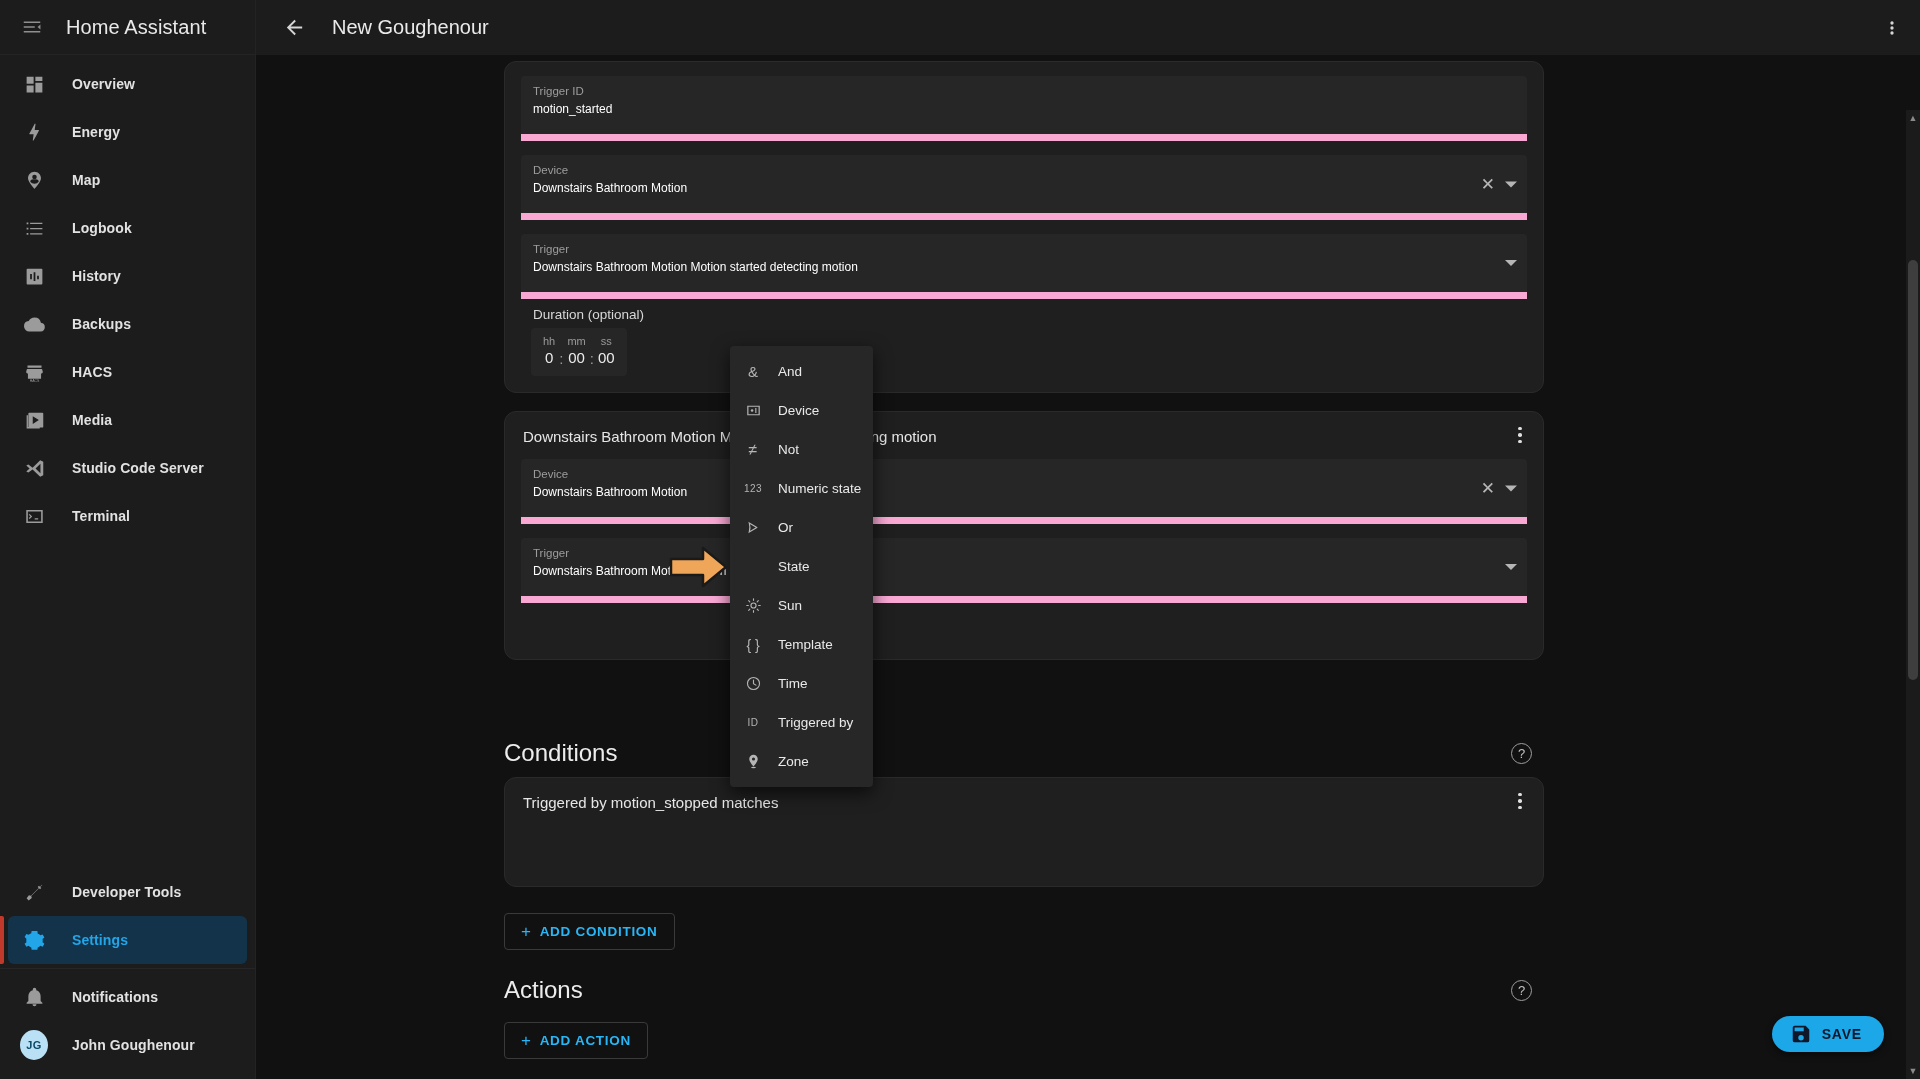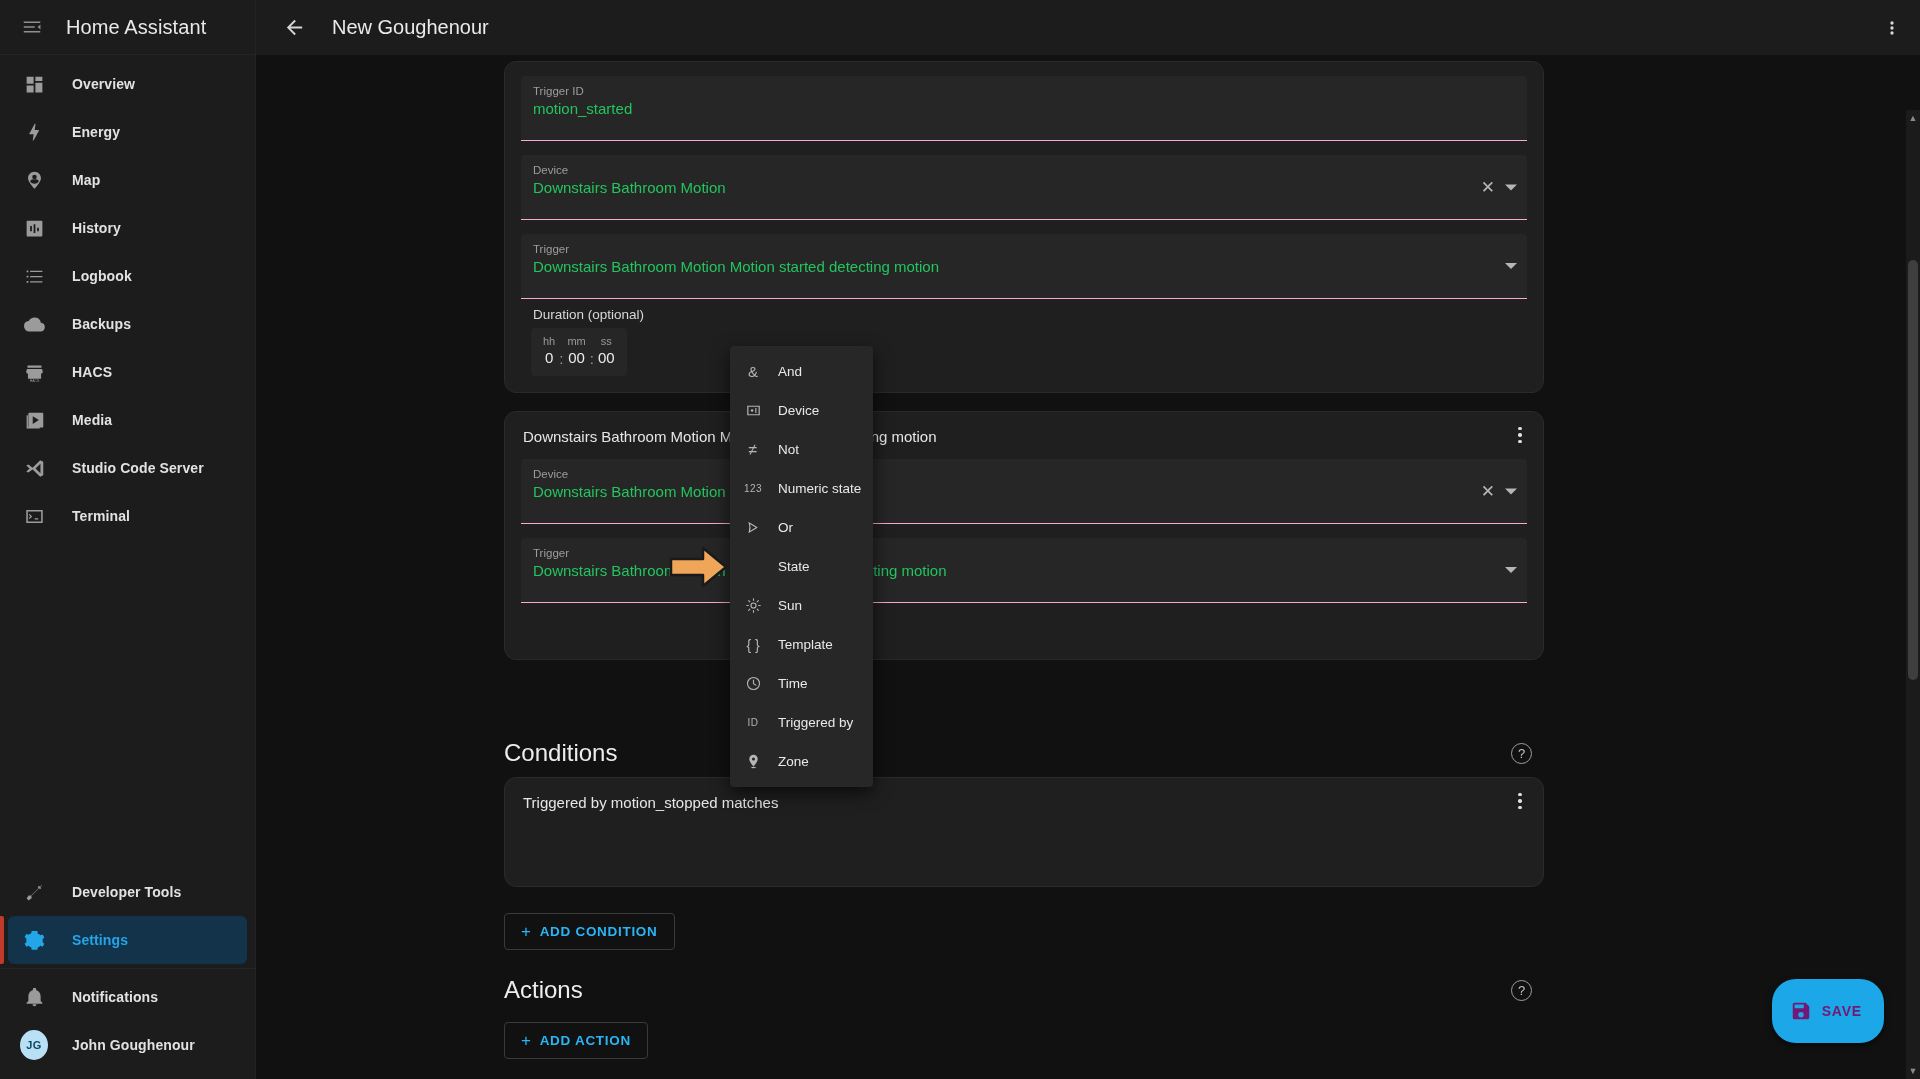--- a/index.html
+++ b/index.html
@@ -108,30 +108,30 @@
     border: 1px solid #2a2a2a;
     border-radius: 12px;
     position: relative;
     margin-bottom: 14px;
   }
   .card-inner { padding: 14px 16px 16px 16px; }
 
   .field {
     background: #262626;
     border-radius: 4px 4px 0 0;
-    border-bottom: 1px solid #f9a8d4;
-    padding: 8px 12px 20px 12px;
+    border-bottom: 7px solid #f9a8d4;
+    padding: 8px 12px 14px 12px;
     position: relative;
     margin-bottom: 14px;
   }
   .field .flabel {
     font-size: 11.5px; color: #9d9d9d; line-height: 14px;
   }
   .field .fvalue {
-    font-size: 15px; color: #22c55e; line-height: 22px;
+    font-size: 12px; color: #ffffff; line-height: 22px;
     white-space: nowrap; overflow: hidden;
   }
   .field-icons {
     position: absolute; right: 10px; top: 50%; transform: translateY(-50%);
     display: flex; align-items: center; gap: 10px;
     color: #b6b6b6;
   }
   .field-icons .x { cursor: pointer; font-size: 17px; line-height: 1; }
   .caret {
     width: 0; height: 0;
@@ -182,23 +182,23 @@
     display: inline-flex; align-items: center; gap: 8px;
     border: 1px solid #3a3a3a; border-radius: 4px;
     padding: 9px 16px; cursor: pointer; background: transparent;
     color: #29b6f6; font-size: 13.5px; font-weight: 600; letter-spacing: .7px;
     margin-bottom: 14px;
   }
   .outlined-btn .plus { font-size: 17px; font-weight: 400; line-height: 1; }
 
   
   .fab {
-    position: absolute; right: 36px; bottom: 36px;
-    height: 64px; border-radius: 24px;
-    background: #1ca7e8; color: #701a75;
+    position: absolute; right: 36px; bottom: 27px;
+    height: 36px; border-radius: 24px;
+    background: #1ca7e8; color: #0f172a;
     display: flex; align-items: center; gap: 10px;
     padding: 0 22px 0 18px; cursor: pointer;
     box-shadow: 0 3px 6px rgba(0,0,0,.5);
     font-size: 14px; font-weight: 600; letter-spacing: .8px;
     z-index: 40;
   }
 
   
   .scrollbar {
     position: absolute; right: 0; top: 55px; bottom: 0; width: 14px;
@@ -282,33 +282,33 @@
         <svg width="21" height="21" viewBox="0 0 24 24">
             <path fill="currentColor" d="M12 2C7.9 2 4.6 5.3 4.6 9.4c0 4.1 7.4 12.2 7.4 12.2s7.4-8.1 7.4-12.2C19.4 5.3 16.1 2 12 2zm0 3.4a2.6 2.6 0 110 5.2 2.6 2.6 0 010-5.2zm0 10.2c-2 0-3.8-1-4.9-2.6 0-1.7 3.3-2.6 4.9-2.6s4.9.9 4.9 2.6A5.8 5.8 0 0112 15.6z"></path>
           </svg>
       </span>
       <span class="lbl">Map</span>
     </div>
 
     <div class="sb-item">
       <span class="ic">
         <svg width="21" height="21" viewBox="0 0 24 24">
+            <path fill="currentColor" d="M3 5h2v2H3V5zm4 .5h14v1.4H7V5.5zM3 11h2v2H3v-2zm4 .5h14v1.4H7v-1.4zM3 17h2v2H3v-2zm4 .5h14v1.4H7v-1.4z"></path>
+          </svg>
+      </span>
+      <span class="lbl">Logbook</span>
+    </div>
+
+    <div class="sb-item">
+      <span class="ic">
+        <svg width="21" height="21" viewBox="0 0 24 24">
             <path fill="currentColor" d="M4 3h16a1 1 0 011 1v16a1 1 0 01-1 1H4a1 1 0 01-1-1V4a1 1 0 011-1zm3 12h2V9H7v6zm4 2h2V7h-2v10zm4-2h2v-4h-2v4z"></path>
           </svg>
       </span>
       <span class="lbl">History</span>
-    </div>
-
-    <div class="sb-item">
-      <span class="ic">
-        <svg width="21" height="21" viewBox="0 0 24 24">
-            <path fill="currentColor" d="M3 5h2v2H3V5zm4 .5h14v1.4H7V5.5zM3 11h2v2H3v-2zm4 .5h14v1.4H7v-1.4zM3 17h2v2H3v-2zm4 .5h14v1.4H7v-1.4z"></path>
-          </svg>
-      </span>
-      <span class="lbl">Logbook</span>
     </div>
 
     <div class="sb-item">
       <span class="ic">
         <svg width="21" height="21" viewBox="0 0 24 24">
             <path fill="currentColor" d="M19.35 10.04A7.49 7.49 0 0012 4a7.47 7.47 0 00-6.63 4.04A5.99 5.99 0 000 14a6 6 0 006 6h13a5 5 0 00.35-9.96z"></path>
           </svg>
       </span>
       <span class="lbl">Backups</span>
     </div>

